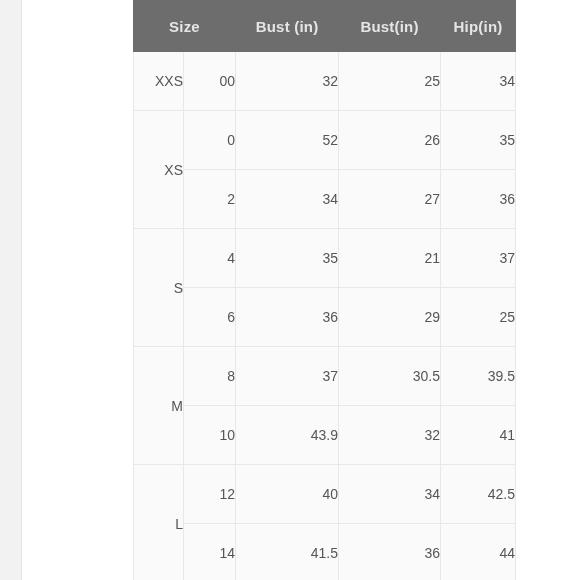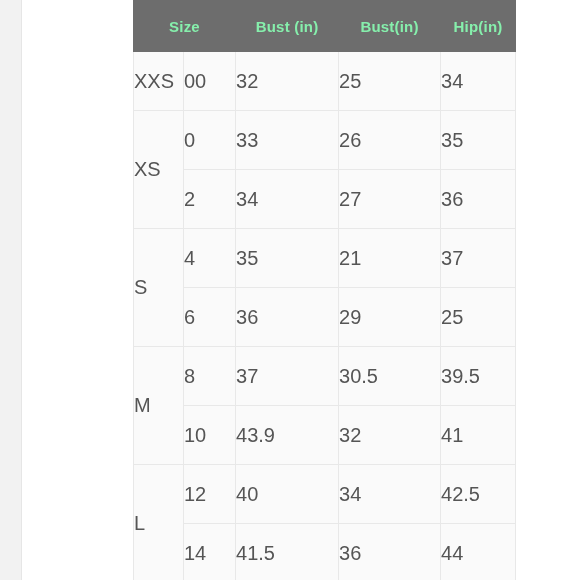--- a/index.html
+++ b/index.html
@@ -42,34 +42,34 @@
     top: 0;
     width: 367px;
   }
   table.size-chart {
     border-collapse: collapse;
     width: 367px;
     table-layout: fixed;
   }
   table.size-chart th {
     background: #6d6d6d;
-    color: #86efac;
+    color: #e5e5e5;
     font-size: 15px;
     font-weight: bold;
     text-align: center;
     height: 50px;
     padding: 0;
     border: 1px solid #6d6d6d;
     letter-spacing: 0.2px;
   }
   table.size-chart td {
     background: #fafafa;
     color: #555555;
-    font-size: 20px;
-    text-align: left;
+    font-size: 14px;
+    text-align: right;
     height: 58px;
     padding: 0;
     border: 1px solid #e8e8e8;
     vertical-align: middle;
   }
   td.size-label {
     font-size: 15px;
     color: #555555;
   }
   col.c-size { width: 50px; }
@@ -108,21 +108,21 @@
           <td class="size-label" rowspan="1">XXS</td>
           <td>00</td>
           <td>32</td>
           <td>25</td>
           <td>34</td>
         </tr>
 
         <tr>
           <td class="size-label" rowspan="2">XS</td>
           <td>0</td>
-          <td>33</td>
+          <td>52</td>
           <td>26</td>
           <td>35</td>
         </tr>
         <tr>
           <td>2</td>
           <td>34</td>
           <td>27</td>
           <td>36</td>
         </tr>
 

